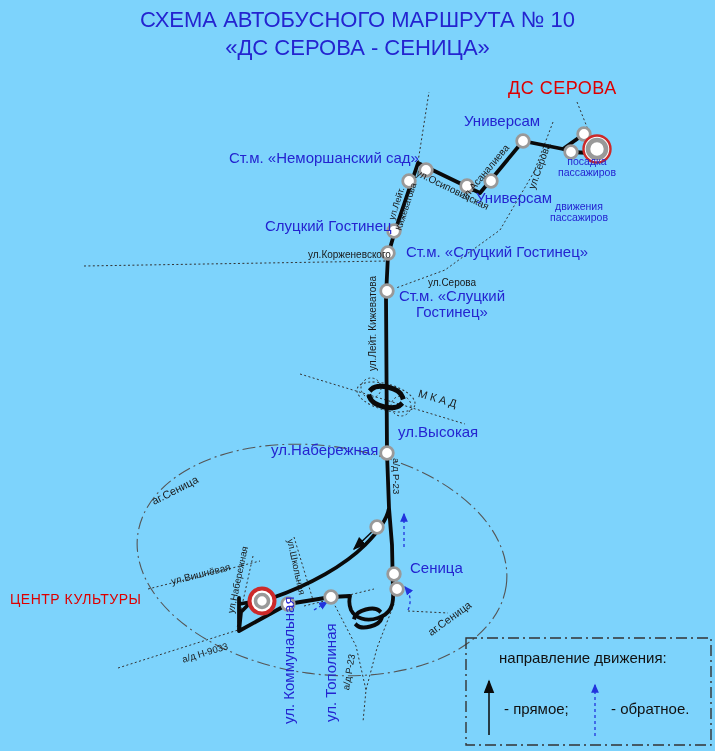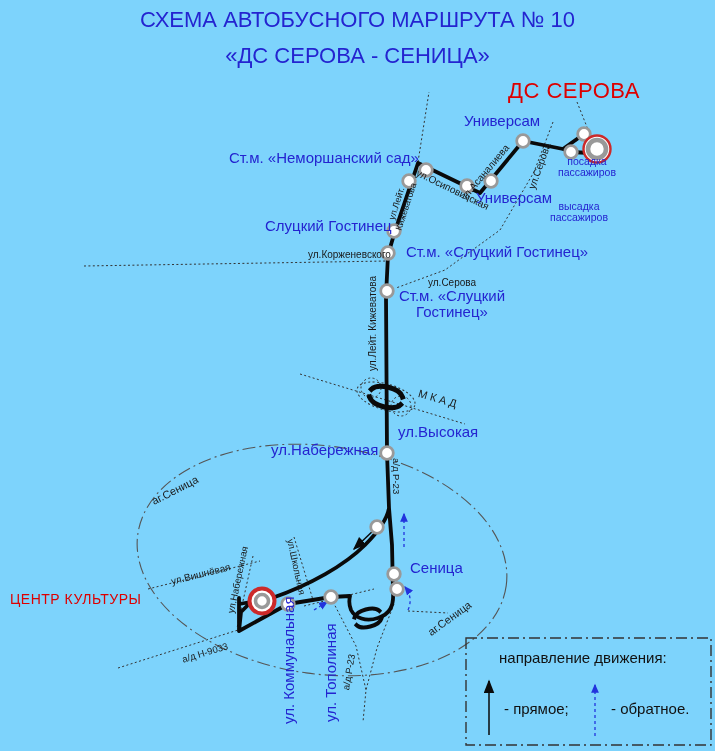--- a/index.html
+++ b/index.html
@@ -2,21 +2,21 @@
 <html style="--blue: #2424d0; --red: #dd0000; --route: #0a0a0a; --stop: #999999; --revblue: #2233dd;"><head>
 <meta charset="utf-8">
 <style>
   html,body{margin:0;padding:0;background:#fff;}
   #canvas{position:relative;width:715px;height:751px;background:#7dd3fc;overflow:hidden;
           font-family:"Liberation Sans",sans-serif;}
   #mapsvg{position:absolute;left:0;top:0;}
   .lbl{position:absolute;white-space:nowrap;line-height:1.08;}
   .wrap{white-space:normal;text-align:center;}
   .title{width:715px;text-align:center;font-size:22px;color:var(--blue);}
-  .term{font-size:22px;color:var(--red);letter-spacing:.5px;}
+  .term{font-size:18px;color:var(--red);letter-spacing:.5px;}
   .stopl{font-size:15px;color:var(--blue);}
   .stops{font-size:10.5px;color:var(--blue);margin-top:43px;}
   .street{font-size:10px;color:#1a1a1a;}
   .st9{font-size:9.5px;}
   .rot{transform-origin:0 0;}
   .legendt{font-size:15px;color:#111;}
   
   .route{stroke:var(--route);stroke-width:3.8;fill:none;stroke-linejoin:round;stroke-linecap:round;}
   .dotted{stroke:#333;stroke-width:1;fill:none;stroke-dasharray:2 2.4;}
   .dashdot{stroke:#555;stroke-width:1.1;fill:none;stroke-dasharray:13 4 2 4;}
@@ -120,28 +120,28 @@
       <circle cx="262" cy="601" r="12.5" fill="#fff" stroke="#cc2a2a" stroke-width="4"></circle>
       <circle cx="262" cy="601" r="6.5" fill="#fff" stroke="#999999" stroke-width="3.6"></circle>
     </g>
 
     <rect class="legend-rect" x="466" y="638" width="245" height="107"></rect>
     <path class="arrow-direct" d="M489,735 L489,681" marker-end="url(#ab)"></path>
     <path class="arrow-rev" d="M595,736 L595,685" marker-end="url(#abl)"></path>
   </svg>
 
   <div class="lbl title" style="top:8px;">СХЕМА АВТОБУСНОГО МАРШРУТА № 10</div>
-  <div class="lbl title" style="top:36px;margin-top:8px;">«ДС СЕРОВА - СЕНИЦА»</div>
+  <div class="lbl title" style="top:36px;">«ДС СЕРОВА - СЕНИЦА»</div>
 
   <div class="lbl term" style="left:508px;top:79px;">ДС СЕРОВА</div>
   <div class="lbl term" style="left:10px;top:592px;font-size:14px;">ЦЕНТР КУЛЬТУРЫ</div>
 
   <div class="lbl stopl" style="left:464px;top:113px;">Универсам</div>
   <div class="lbl stops wrap" style="left:549px;top:113px;width:76px;">посадка пассажиров</div>
-  <div class="lbl stops wrap" style="left:541px;top:158px;width:76px;">высадка пассажиров</div>
+  <div class="lbl stops wrap" style="left:541px;top:158px;width:76px;">движения пассажиров</div>
   <div class="lbl stopl" style="left:229px;top:150px;">Ст.м. «Неморшанский сад»</div>
   <div class="lbl stopl" style="left:476px;top:190px;">Универсам</div>
   <div class="lbl stopl" style="left:265px;top:218px;">Слуцкий Гостинец</div>
   <div class="lbl stopl" style="left:406px;top:244px;">Ст.м. «Слуцкий Гостинец»</div>
   <div class="lbl stopl wrap" style="left:396px;top:288px;width:112px;">Ст.м. «Слуцкий Гостинец»</div>
   <div class="lbl stopl" style="left:398px;top:424px;">ул.Высокая</div>
   <div class="lbl stopl" style="left:271px;top:442px;">ул.Набережная</div>
   <div class="lbl stopl" style="left:410px;top:560px;">Сеница</div>
   <div class="lbl stopl rot" style="left:281px;top:724px;transform:rotate(-90deg);">ул. Коммунальная</div>
   <div class="lbl stopl rot" style="left:323px;top:722px;transform:rotate(-90deg);">ул. Тополиная</div>

